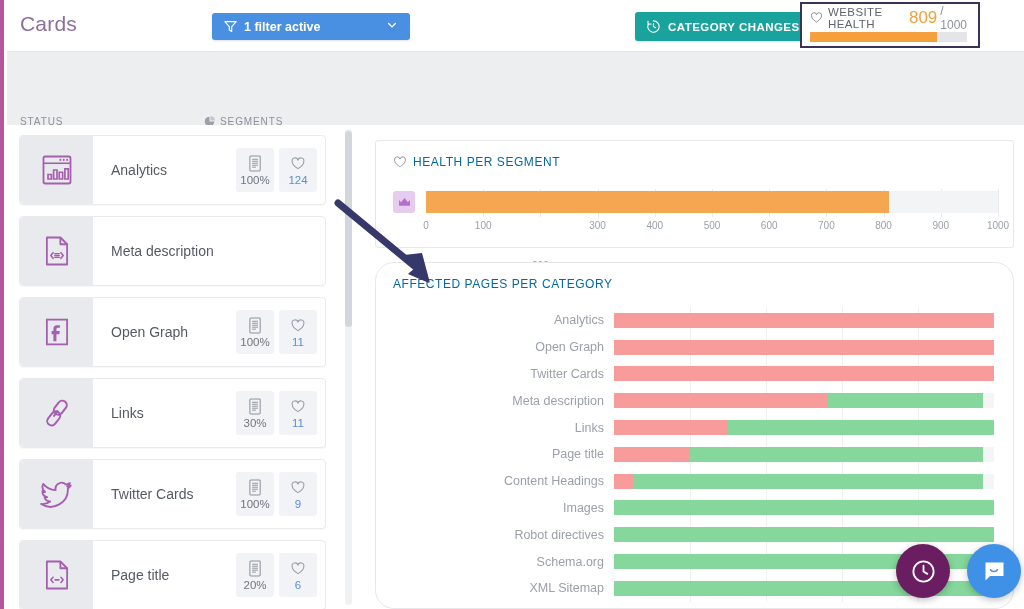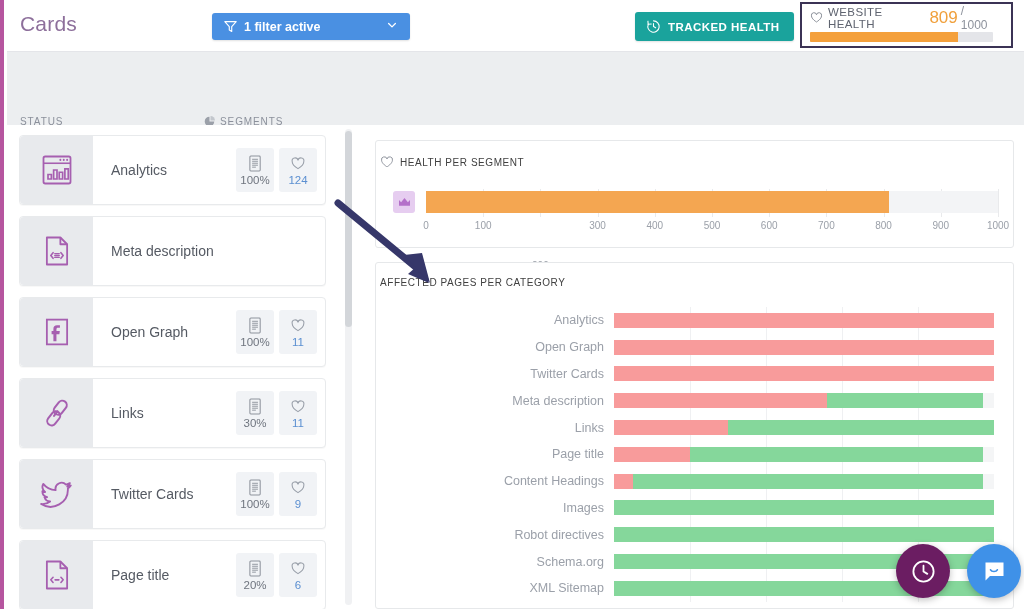--- a/index.html
+++ b/index.html
@@ -60,24 +60,24 @@
     color: #fff;
     display: flex; align-items: center;
     font-size: 11.5px; font-weight: 700; letter-spacing: .45px;
     cursor: pointer;
     box-shadow: 0 1px 2px rgba(0,0,0,.12);
   }
   .tracked-btn .clock { margin-right: 7px; display:flex; }
 
   .health-box {
     position: absolute; left: 800px; top: 2px;
-    width: 213px; height: 46px;
+    width: 180px; height: 46px;
     border: 2px solid #3b3355;
     background: #fff;
-    padding: 5px 18px 4px 8px;
+    padding: 5px 11px 4px 8px;
   }
   .health-row { display: flex; align-items: center; height: 17px; }
   .health-heart { margin-right: 5px; display: flex; }
   .health-label {
     font-size: 11.5px; color: #5f6470; letter-spacing: .4px; font-weight: 400;
   }
   .health-score {
     margin-left: auto; font-size: 17px; color: #f0a03c; font-weight: 400;
   }
   .health-total { font-size: 12px; color: #8d929c; margin-left: 3px; }
@@ -172,25 +172,25 @@
   }
 
   
   .card {
     position: absolute;
     background: #ffffff;
     border: 1px solid #e6e8ea;
     border-radius: 3px;
   }
   #health-segment-card { left: 375px; top: 140px; width: 639px; height: 108px; }
-  #affected-card { left: 375px; top: 262px; width: 639px; height: 347px; }
+  #affected-card { left: 375px; top: 262px; width: 639px; height: 347px; border-radius: 19px; }
 
   .card-title {
-    position: absolute; left: 4px; top: 14px;
-    font-size: 10px; color: #404040; letter-spacing: .55px;
+    position: absolute; left: 17px; top: 14px;
+    font-size: 12px; color: #0369a1; letter-spacing: .55px;
     display: flex; align-items: center;
   }
   .card-title .heart { margin-right: 6px; display:flex; }
 
   
   .seg-row { position: absolute; left: 17px; top: 48px; width: 605px; height: 28px; }
   .seg-crown {
     position: absolute; left: 0; top: 2px;
     width: 22px; height: 22px; border-radius: 3px;
     background: #e6cdf0;
@@ -285,21 +285,21 @@
     </div>
 
     <div class="tracked-btn">
       <span class="clock">
         <svg width="15" height="15" viewBox="0 0 18 18">
           <path d="M9 2.2a6.8 6.8 0 1 1-6.2 4" fill="none" stroke="#fff" stroke-width="1.3" stroke-linecap="round"></path>
           <path d="M2.3 2.6 L2.6 6.4 L6.3 6.1" fill="none" stroke="#fff" stroke-width="1.3" stroke-linecap="round" stroke-linejoin="round"></path>
           <path d="M9 5.3V9l2.6 1.6" fill="none" stroke="#fff" stroke-width="1.3" stroke-linecap="round"></path>
         </svg>
       </span>
-      <span>TRACKED HEALTH</span>
+      <span>CATEGORY CHANGES</span>
     </div>
 
     <div class="health-box">
       <div class="health-row">
         <span class="health-heart">
           <svg width="13" height="13" viewBox="0 0 16 16">
               <path d="M8 13.5C8 13.5 1.8 9.9 1.8 5.9A3.1 3.1 0 0 1 8 4.6a3.1 3.1 0 0 1 6.2 1.3c0 4-6.2 7.6-6.2 7.6z" fill="none" stroke="#7e838d" stroke-width="1.1"></path>
             </svg>
         </span>
         <span class="health-label">WEBSITE HEALTH</span>

